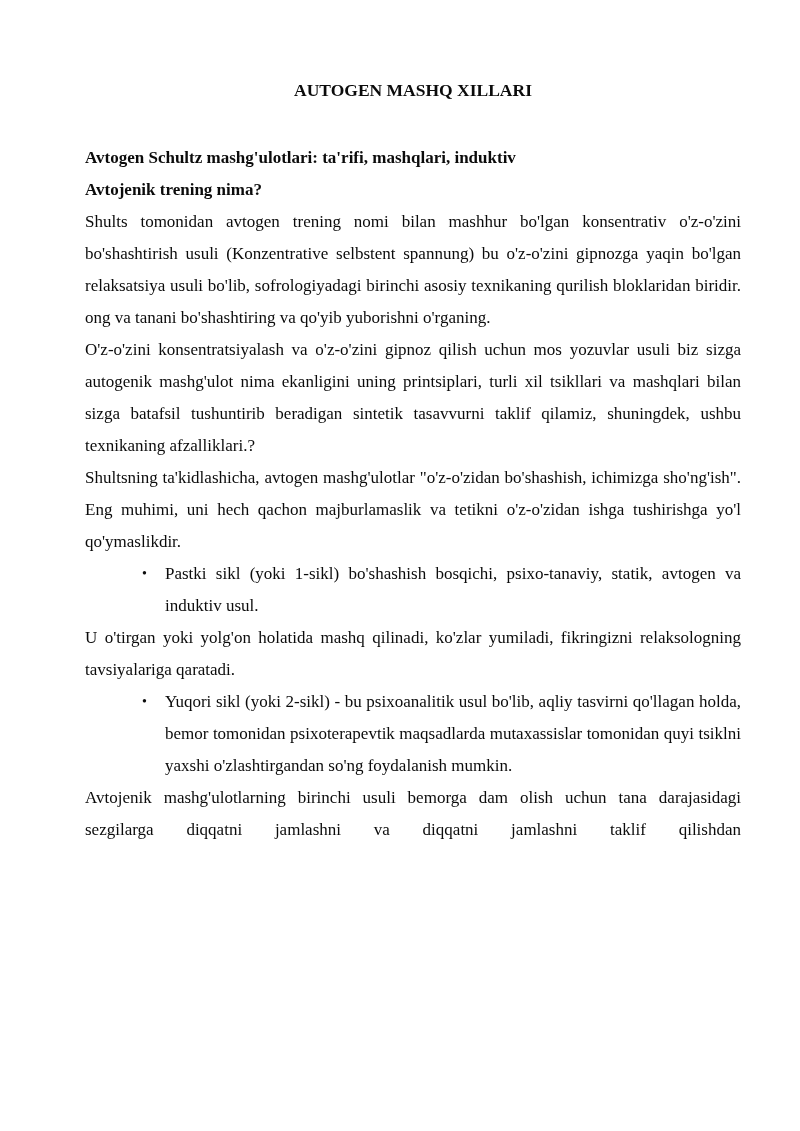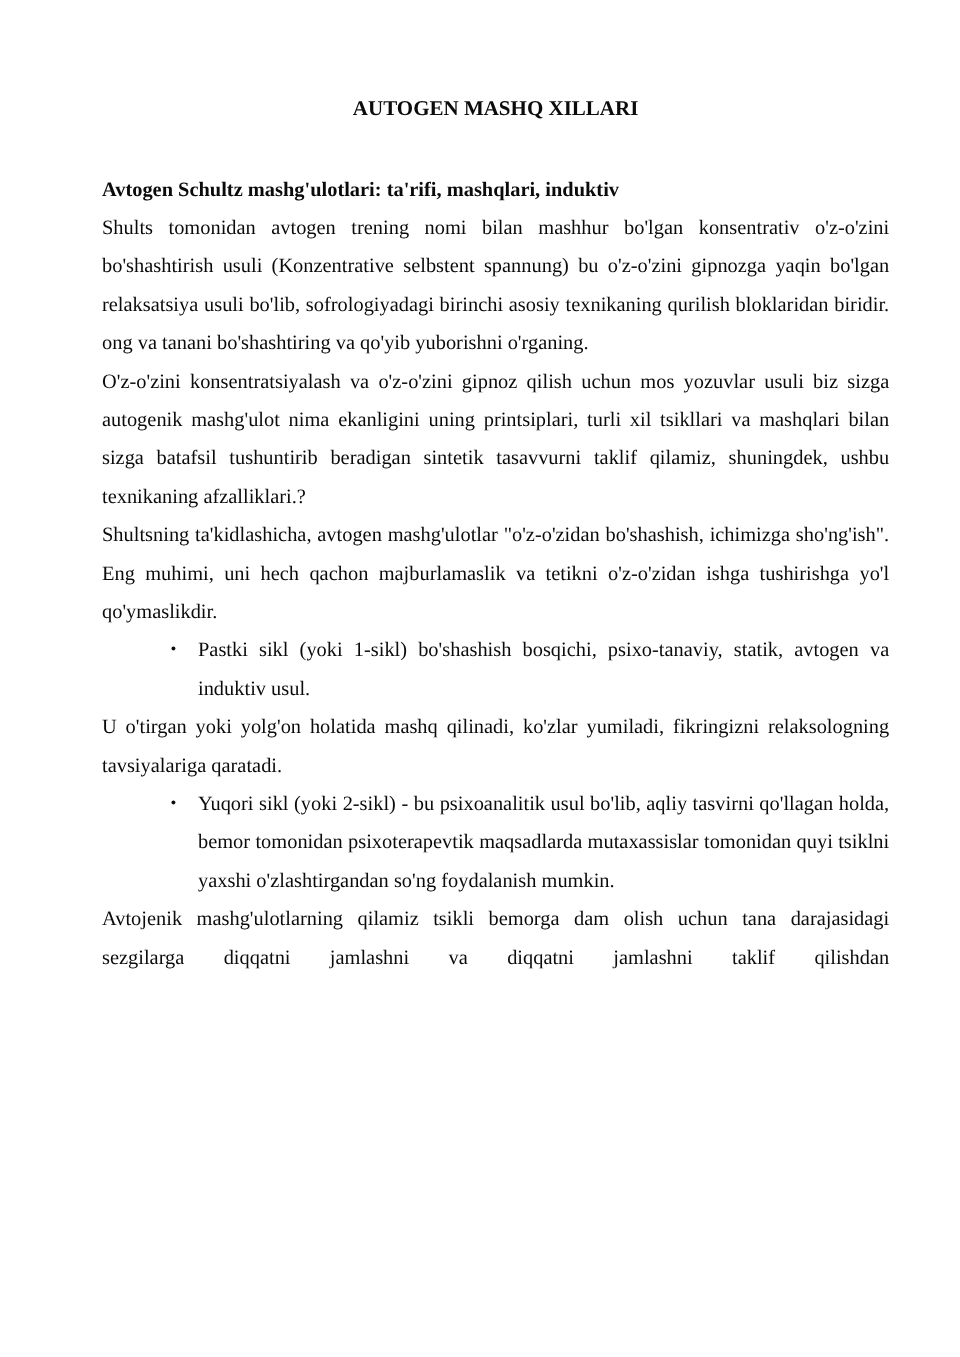--- a/index.html
+++ b/index.html
@@ -50,34 +50,35 @@
   }
 </style>
 </head>
 <body>
 
 <div class="page">
 
   <h1 class="doc-title">AUTOGEN MASHQ XILLARI</h1>
 
   <div class="block heading">Avtogen Schultz mashg'ulotlari: ta'rifi, mashqlari, induktiv</div>
+  <div class="block heading">Avtojenik trening nima?</div>
 
   <div class="block">Shults tomonidan avtogen trening nomi bilan mashhur bo'lgan konsentrativ o'z-o'zini bo'shashtirish usuli (Konzentrative selbstent spannung) bu o'z-o'zini gipnozga yaqin bo'lgan relaksatsiya usuli bo'lib, sofrologiyadagi birinchi asosiy texnikaning qurilish bloklaridan biridir. ong va tanani bo'shashtiring va qo'yib yuborishni o'rganing.</div>
   <div class="block">O'z-o'zini konsentratsiyalash va o'z-o'zini gipnoz qilish uchun mos yozuvlar usuli biz sizga autogenik mashg'ulot nima ekanligini uning printsiplari, turli xil tsikllari va mashqlari bilan sizga batafsil tushuntirib beradigan sintetik tasavvurni taklif qilamiz, shuningdek, ushbu texnikaning afzalliklari.?</div>
   <div class="block">Shultsning ta'kidlashicha, avtogen mashg'ulotlar "o'z-o'zidan bo'shashish, ichimizga sho'ng'ish". Eng muhimi, uni hech qachon majburlamaslik va tetikni o'z-o'zidan ishga tushirishga yo'l qo'ymaslikdir.</div>
 
   <div class="block bullet">
     <span class="marker">•</span>
     <span>Pastki sikl (yoki 1-sikl) bo'shashish bosqichi, psixo-tanaviy, statik, avtogen va induktiv usul.</span>
   </div>
 
   <div class="block">U o'tirgan yoki yolg'on holatida mashq qilinadi, ko'zlar yumiladi, fikringizni relaksologning tavsiyalariga qaratadi.</div>
 
   <div class="block bullet">
     <span class="marker">•</span>
     <span>Yuqori sikl (yoki 2-sikl) - bu psixoanalitik usul bo'lib, aqliy tasvirni qo'llagan holda, bemor tomonidan psixoterapevtik maqsadlarda mutaxassislar tomonidan quyi tsiklni yaxshi o'zlashtirgandan so'ng foydalanish mumkin.</span>
   </div>
 
 
 
-  <div class="block continues">Avtojenik mashg'ulotlarning qilamiz tsikli bemorga dam olish uchun tana darajasidagi sezgilarga diqqatni jamlashni va diqqatni jamlashni taklif qilishdan</div>
+  <div class="block continues">Avtojenik mashg'ulotlarning birinchi usuli bemorga dam olish uchun tana darajasidagi sezgilarga diqqatni jamlashni va diqqatni jamlashni taklif qilishdan</div>
 
 </div>
 
 </body></html>

